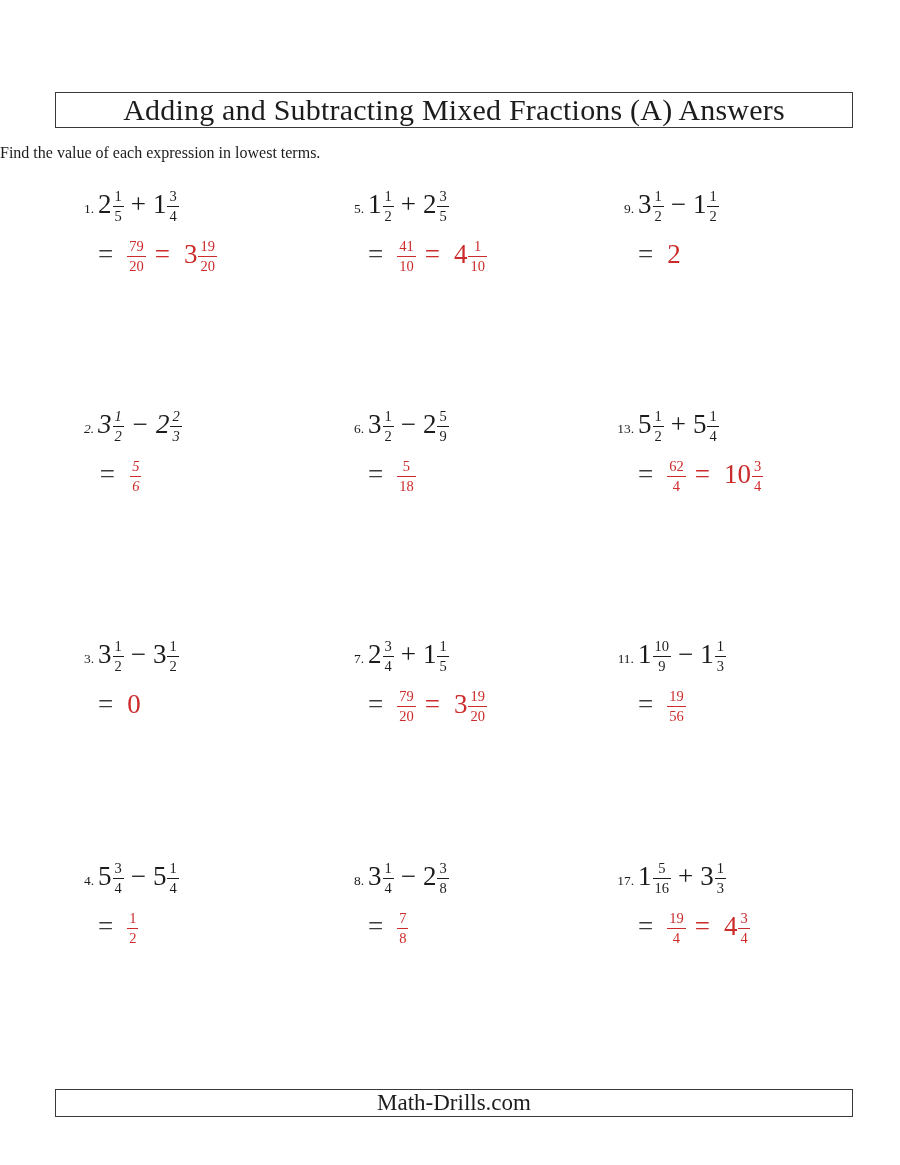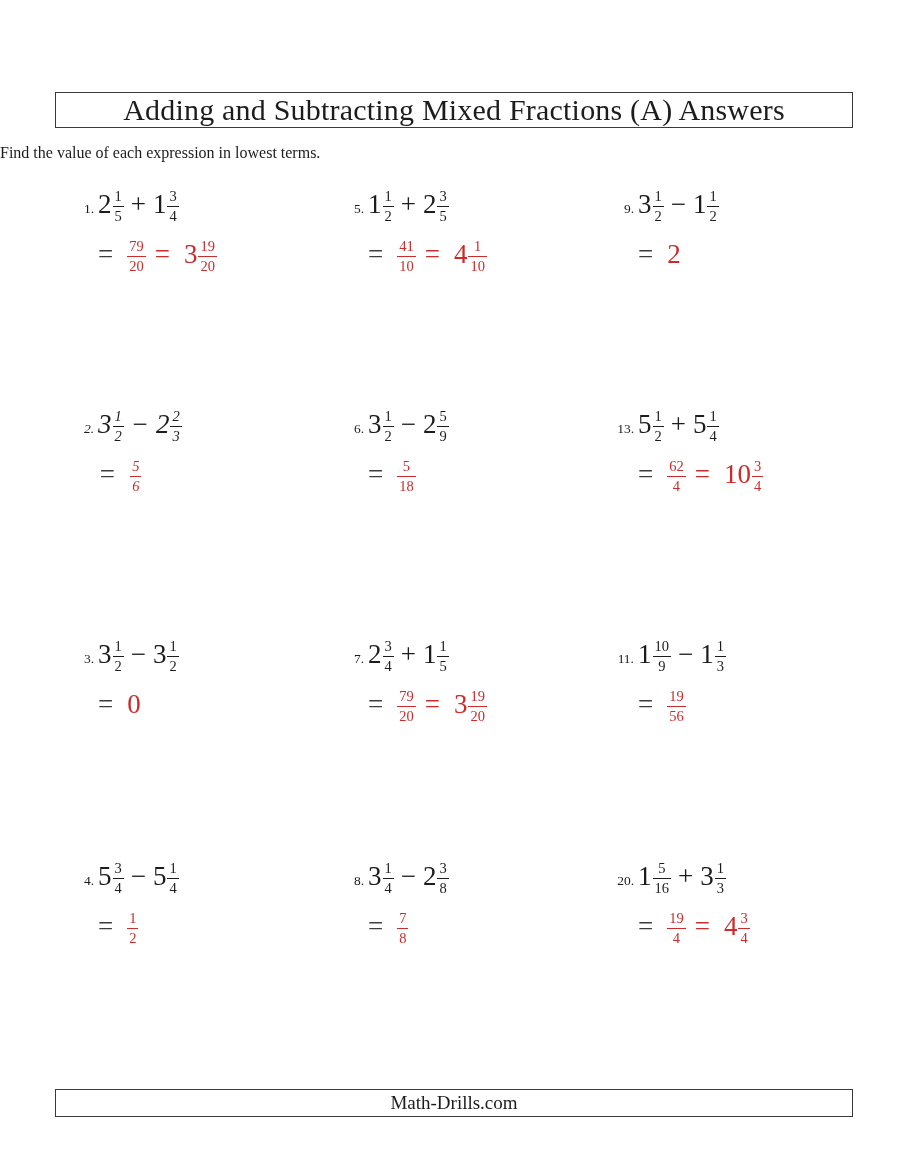--- a/index.html
+++ b/index.html
@@ -106,21 +106,21 @@
     left: 55px;
     top: 1089px;
     width: 796px;
     height: 26px;
     border: 1px solid #3a3a3a;
     display: flex;
     align-items: center;
     justify-content: center;
   }
   .footer-text {
-    font-size: 19px;
+    font-size: 23px;
   }
 </style>
 </head>
 <body>
 
 <div class="title-box">
   <span class="title-text">Adding and Subtracting Mixed Fractions (A) Answers</span>
 </div>
 
 <div class="instructions">Find the value of each expression in lowest terms.</div>
@@ -164,20 +164,20 @@
     </div>
     <div class="problem" style="grid-area: 2 / 3;">
       <div class="line expr-line"><span class="pnum">13.</span><span class="mixed"><span class="whole">5</span><span class="frac"><span class="fn">1</span><span class="fd">2</span></span></span><span class="op">+</span><span class="mixed"><span class="whole">5</span><span class="frac"><span class="fn">1</span><span class="fd">4</span></span></span></div>
       <div class="line ans-line"><span class="op eq dark">=</span><span class="frac red"><span class="fn">62</span><span class="fd">4</span></span><span class="op eq red">=</span><span class="mixed red"><span class="whole">10</span><span class="frac"><span class="fn">3</span><span class="fd">4</span></span></span></div>
     </div>
     <div class="problem" style="grid-area: 3 / 3;">
       <div class="line expr-line"><span class="pnum">11.</span><span class="mixed"><span class="whole">1</span><span class="frac"><span class="fn">10</span><span class="fd">9</span></span></span><span class="op">−</span><span class="mixed"><span class="whole">1</span><span class="frac"><span class="fn">1</span><span class="fd">3</span></span></span></div>
       <div class="line ans-line"><span class="op eq dark">=</span><span class="frac red"><span class="fn">19</span><span class="fd">56</span></span></div>
     </div>
     <div class="problem" style="grid-area: 4 / 3;">
-      <div class="line expr-line"><span class="pnum">20.</span><span class="mixed"><span class="whole">1</span><span class="frac"><span class="fn">5</span><span class="fd">16</span></span></span><span class="op">+</span><span class="mixed"><span class="whole">3</span><span class="frac"><span class="fn">1</span><span class="fd">3</span></span></span></div>
+      <div class="line expr-line"><span class="pnum">17.</span><span class="mixed"><span class="whole">1</span><span class="frac"><span class="fn">5</span><span class="fd">16</span></span></span><span class="op">+</span><span class="mixed"><span class="whole">3</span><span class="frac"><span class="fn">1</span><span class="fd">3</span></span></span></div>
       <div class="line ans-line"><span class="op eq dark">=</span><span class="frac red"><span class="fn">19</span><span class="fd">4</span></span><span class="op eq red">=</span><span class="mixed red"><span class="whole">4</span><span class="frac"><span class="fn">3</span><span class="fd">4</span></span></span></div>
     </div>
   </div>
 
 <div class="footer-box">
   <span class="footer-text">Math-Drills.com</span>
 </div>
 
 </body></html>

